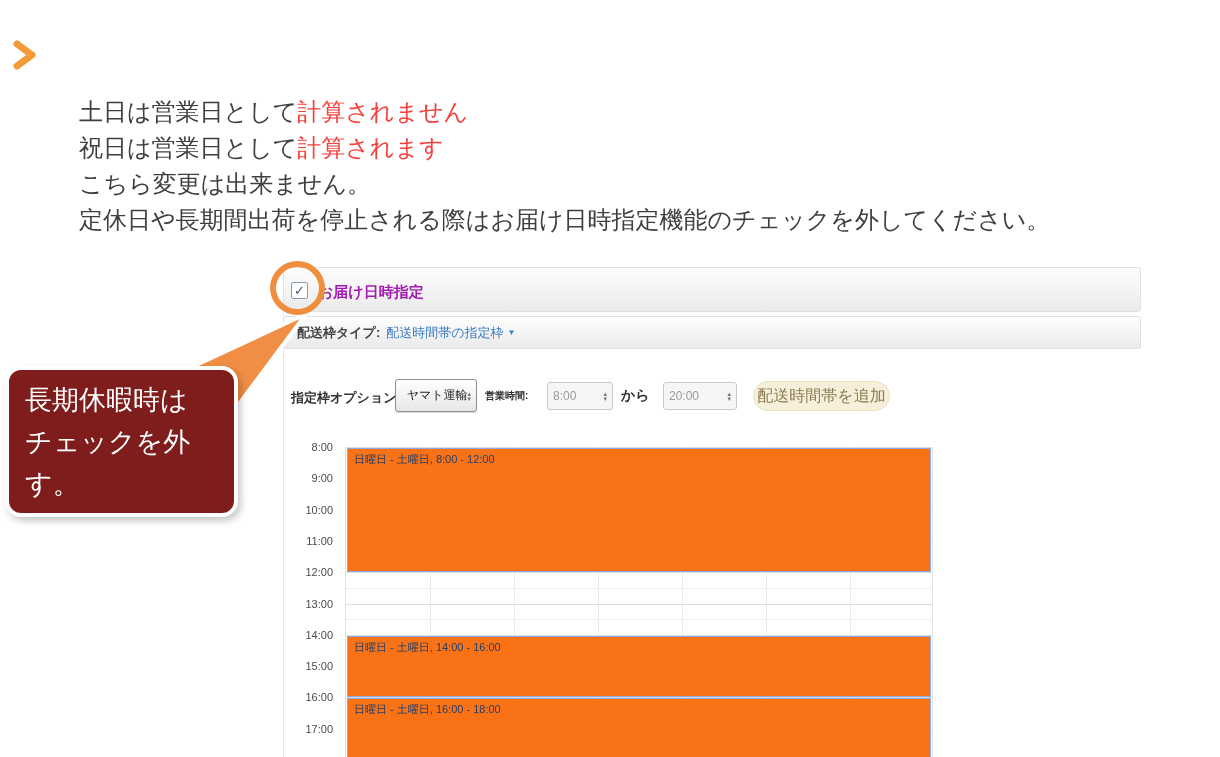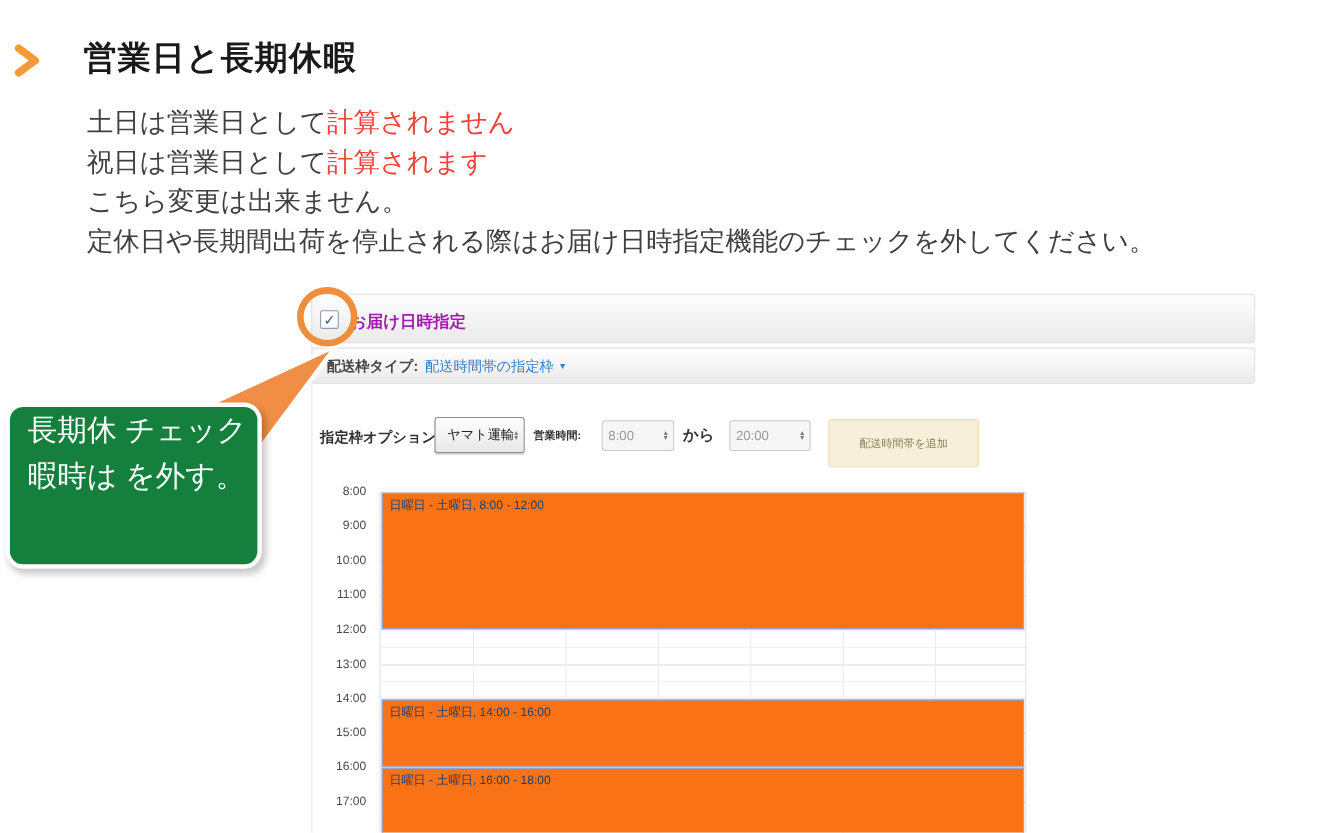--- a/index.html
+++ b/index.html
@@ -27,50 +27,49 @@
   .bar2-caret { font-size:8px; color:#3B7CC4; margin-left:-2px; }
 
   
   .opt-label { position:absolute; left:291px; top:389px; font-size:13px; font-weight:bold; color:#333; }
   .dropdown { position:absolute; left:395px; top:379px; width:82px; height:33px; border:1px solid #8f8f8f; border-radius:3px; background:linear-gradient(#ffffff,#e7e7e7); box-shadow:0 1px 1px rgba(0,0,0,.15); display:flex; align-items:center; justify-content:flex-end; padding:0 5px; font-size:12px; color:#222; cursor:pointer; }
   .hours-label { position:absolute; left:485px; top:389px; font-size:10px; font-weight:bold; color:#333; }
   .select { position:absolute; top:382px; height:28px; border:1px solid #c9c9c9; border-radius:3px; background:#f6f6f6; display:flex; align-items:center; justify-content:space-between; padding:0 5px; font-size:12px; color:#9a9a9a; cursor:pointer; }
   .sel-from { left:547px; width:66px; }
   .sel-to   { left:663px; width:74px; }
   .kara { position:absolute; left:621px; top:387px; font-size:14px; font-weight:bold; color:#333; }
-  .add-btn { position:absolute; left:753px; top:381px; width:137px; height:44px; background:#f7efd9; border:1px solid #ecdfbc; border-radius:3px; font-size:10px; color:#8a7c55; display:flex; align-items:center; justify-content:center; cursor:pointer; }
+  .add-btn { position:absolute; left:753px; top:381px; width:137px; height:30px; background:#f7efd9; border:1px solid #ecdfbc; border-radius:15px; font-size:16px; color:#8a7c55; display:flex; align-items:center; justify-content:center; cursor:pointer; }
   .spin { display:flex; flex-direction:column; line-height:5px; font-size:7px; color:#777; }
 
   
   .cal-header { position:absolute; left:345px; top:431px; width:588px; height:17px; display:flex; border:1px solid #dcdcdc; border-bottom:none; background:#f6f6f6; }
   .cal-header .day { flex:1; border-right:1px solid #dcdcdc; font-size:10px; color:#3c3c3c; text-align:center; line-height:15px; overflow:hidden; }
   .cal-header .day:last-child { border-right:none; }
   .cal-gutter { position:absolute; left:278px; top:447px; width:55px; height:310px; }
   .tlabel { position:absolute; right:0; transform:translateY(-50%); font-size:11px; color:#4a4a4a; white-space:nowrap; }
   .cal-body { position:absolute; left:345px; top:447px; width:588px; height:310px; border-left:1px solid #e2e2e2; border-right:1px solid #e2e2e2; overflow:hidden; background:#fff; }
   .hline { position:absolute; left:0; right:0; border-top:1px solid #dedede; }
   .hhalf { position:absolute; left:0; right:0; border-top:1px solid #f0f0f0; }
   .vline { position:absolute; top:0; bottom:0; border-left:1px solid #ebebeb; }
   .event { position:absolute; left:1px; right:1px; background:#f97316; border:1px solid #8FA8DF; font-size:11px; color:#223E6B; padding:3px 6px; overflow:hidden; cursor:pointer; }
 
   
   .circle { position:absolute; left:270px; top:261px; width:55px; height:54px; border:6px solid #EF8E3C; border-radius:50%; }
   .tail-svg { position:absolute; left:0; top:0; pointer-events:none; }
-  .bubble { position:absolute; left:5px; top:366px; width:233px; height:151px; background:#15803d; border:4px solid #ffffff; border-radius:16px; box-shadow:3px 4px 7px rgba(0,0,0,.22); display:flex; flex-direction:row; justify-content:center; padding-left:16px; }
+  .bubble { position:absolute; left:5px; top:366px; width:233px; height:151px; background:#7f1d1d; border:4px solid #ffffff; border-radius:16px; box-shadow:3px 4px 7px rgba(0,0,0,.22); display:flex; flex-direction:column; justify-content:center; padding-left:16px; }
   .bubble .line { color:#ffffff; font-size:27px; line-height:42px; }
 </style>
 </head>
 <body>
 
 <div class="screen">
 
   <svg class="chevron" width="26" height="30" viewBox="0 0 26 30">
     <polyline points="5,4 20,15 5,26" fill="none" stroke="#F29B38" stroke-width="7" stroke-linecap="round" stroke-linejoin="round"></polyline>
   </svg>
-  <div class="page-title">営業日と長期休暇</div>
 
   <div class="para">
     <div><span>土日は営業日として</span><span class="red">計算されません</span></div>
     <div><span>祝日は営業日として</span><span class="red">計算されます</span></div>
     <div><span>こちら変更は出来ません。</span></div>
     <div><span>定休日や長期間出荷を停止される際はお届け日時指定機能のチェックを外してください。</span></div>
   </div>
 
   <div class="panel-edge"></div>
 

